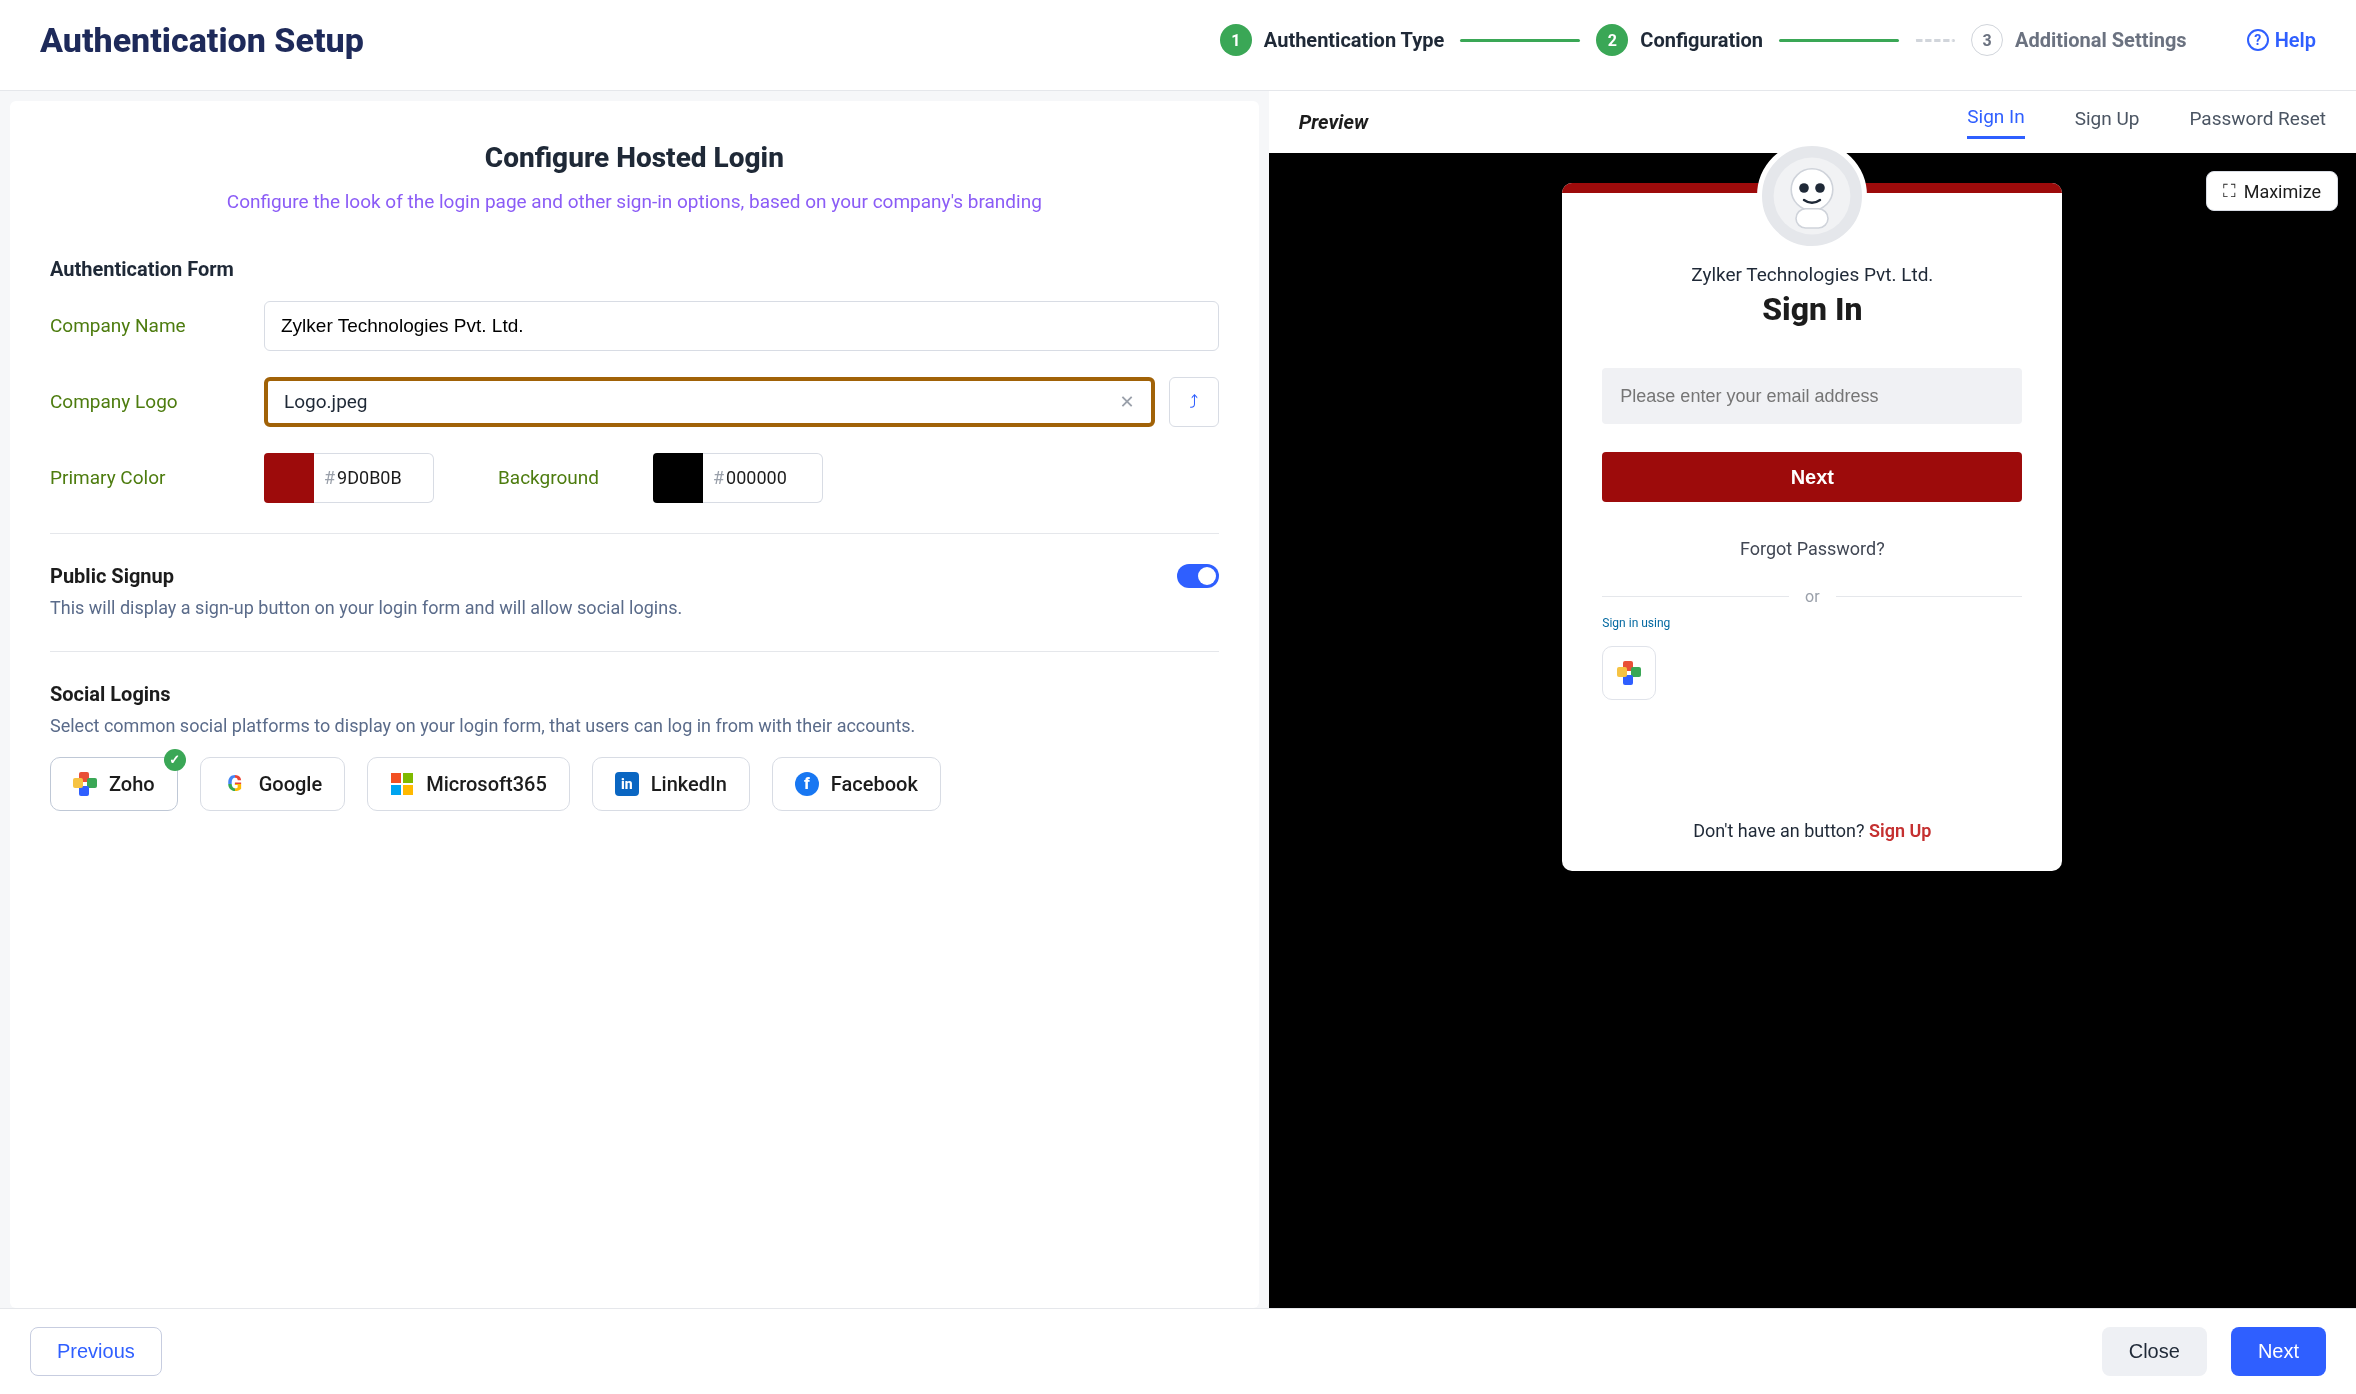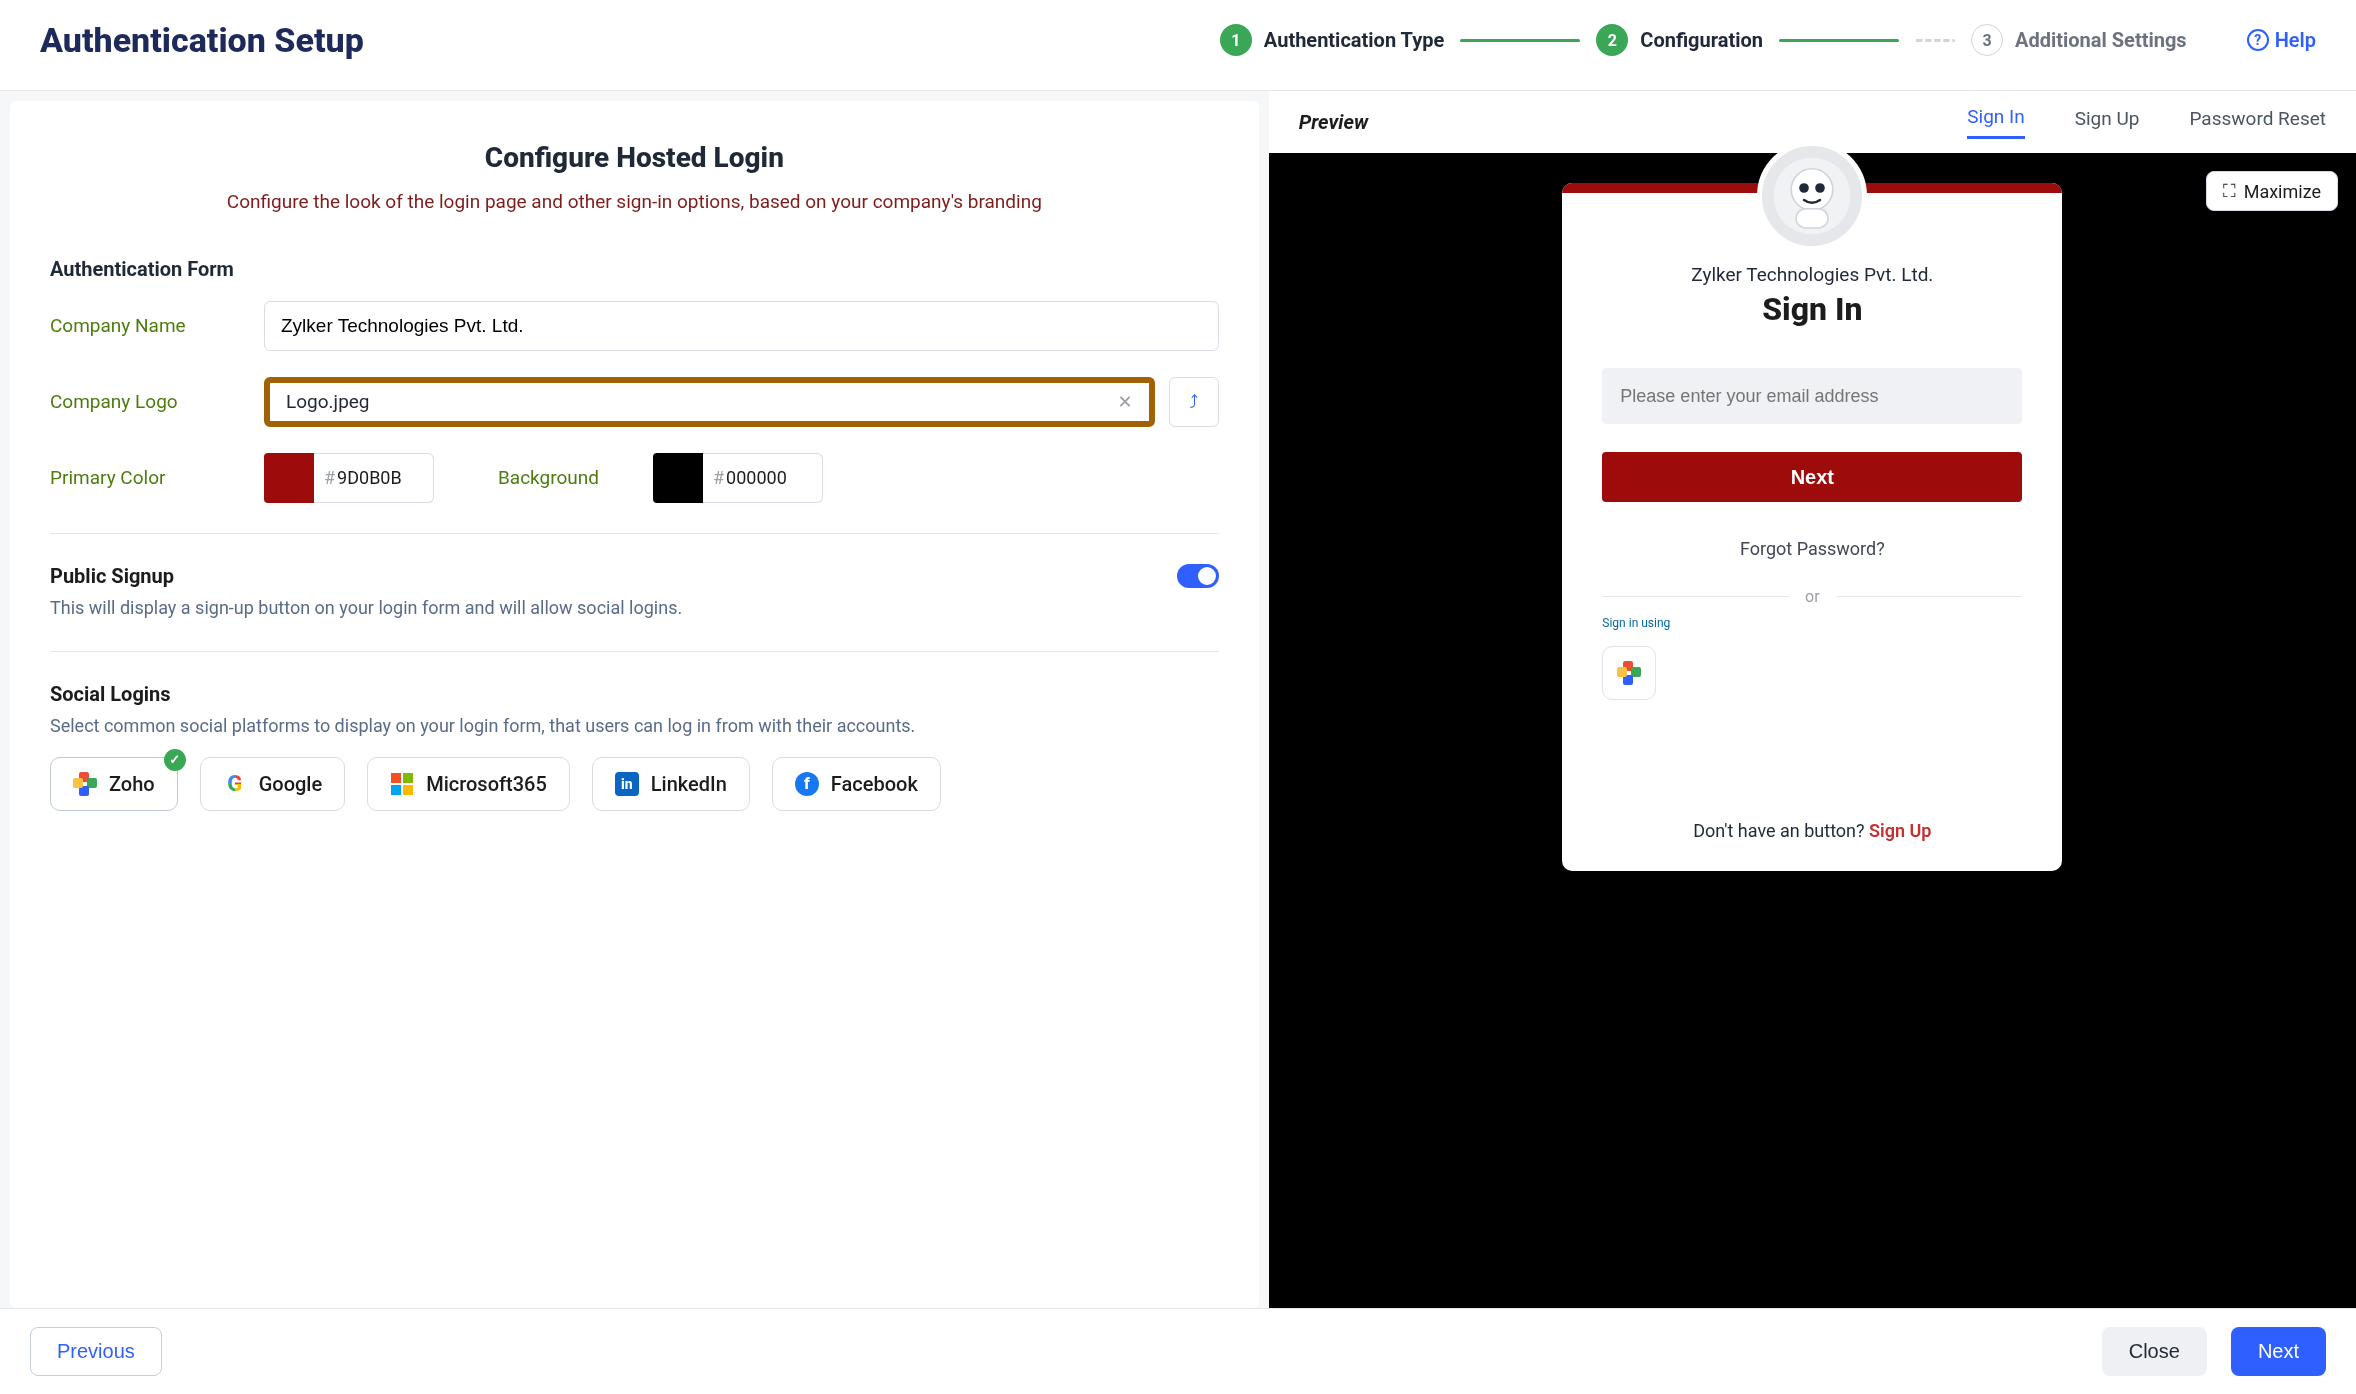--- a/index.html
+++ b/index.html
@@ -31,33 +31,33 @@
     display: flex; align-items: center; justify-content: center; font-size: 14px; font-weight: 700;
   }
 
   
   .main { flex: 1; display: flex; overflow: hidden; background: #f6f7f9; }
   .left-pane {
     width: 53%; background: #fff; margin: 10px 10px 0 10px; border-radius: 6px;
     padding: 40px 40px 20px 40px; overflow-y: auto;
   }
   .section-title { text-align: center; font-size: 28px; font-weight: 800; color: #1f2937; margin-bottom: 14px; }
-  .section-sub { text-align: center; font-size: 19px; color: #7f1d1d; line-height: 1.5; margin: 0 40px 40px 40px; }
+  .section-sub { text-align: center; font-size: 19px; color: #8b5cf6; line-height: 1.5; margin: 0 40px 40px 40px; }
 
   .form-label-block { font-size: 20px; font-weight: 700; color: #1f2937; margin-bottom: 20px; }
 
   .form-row { display: flex; align-items: center; margin-bottom: 26px; gap: 24px; }
   .form-row label { width: 190px; font-size: 19px; color: #4d7c0f; }
   .text-input {
     flex: 1; height: 50px; padding: 0 16px; font-size: 19px; border: 1px solid #d8dce4; border-radius: 6px; background: #fff;
   }
   .logo-row { flex: 1; display: flex; align-items: center; gap: 14px; }
   .logo-display {
     flex: 1; display: flex; align-items: center; justify-content: space-between;
-    border: 6px solid #a16207; border-radius: 6px; height: 50px; padding: 0 16px;
+    border: 4px solid #a16207; border-radius: 6px; height: 50px; padding: 0 16px;
     font-size: 19px; color: #1f2937; text-align: center;
   }
   .logo-x { color: #9aa0aa; cursor: pointer; font-size: 18px; }
   .upload-btn {
     width: 50px; height: 50px; border: 1px solid #d8dce4; border-radius: 6px; background: #fff;
     display:flex; align-items:center; justify-content:center; color:#2f5fff; font-size:18px; cursor:pointer;
   }
   .color-block { display: flex; align-items: center; gap: 0; }
   .color-label { font-size: 19px; color: #5a6b8a; width: 190px; }
   .color-label.small { width: auto; margin-right: 30px; }

